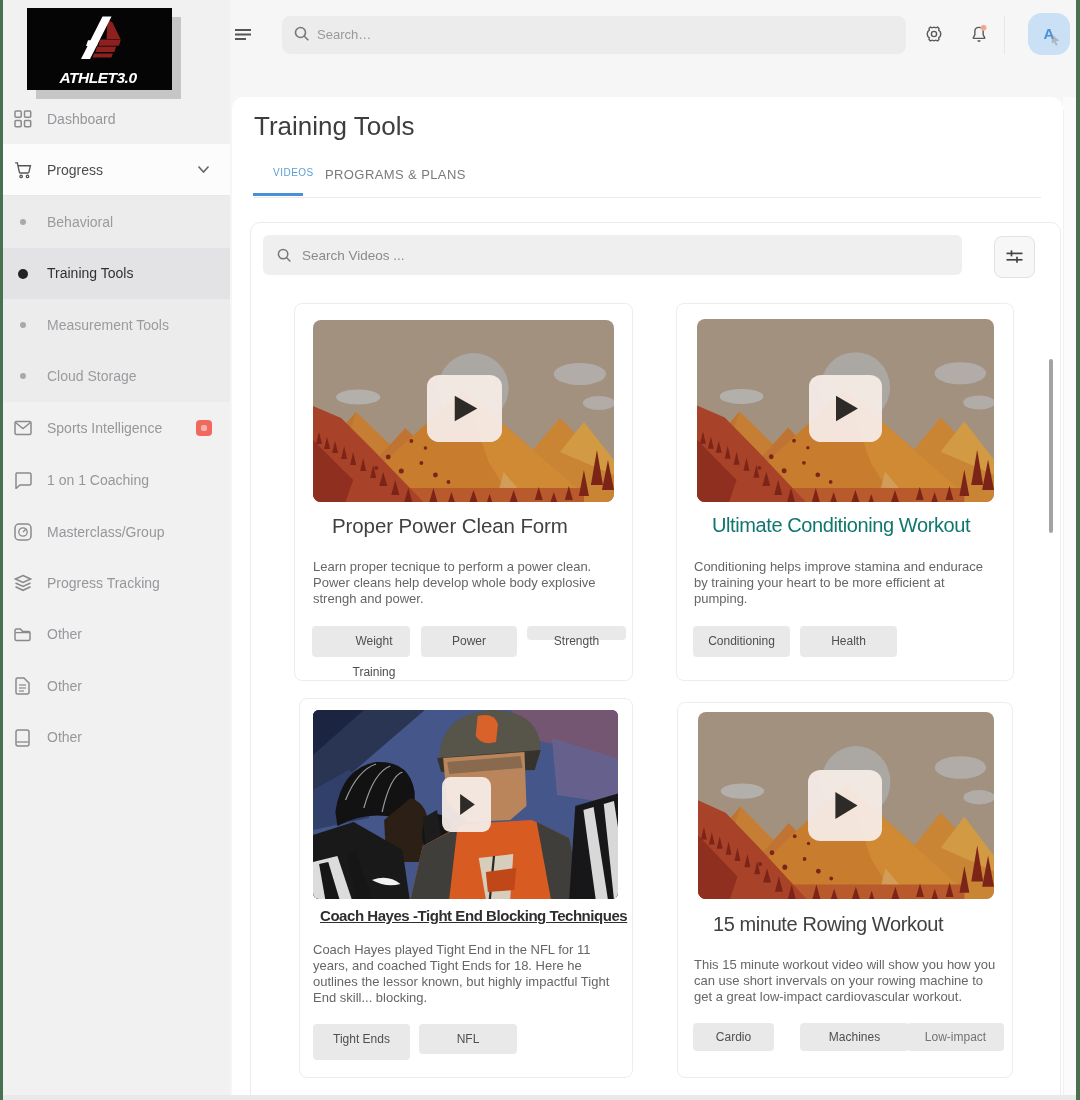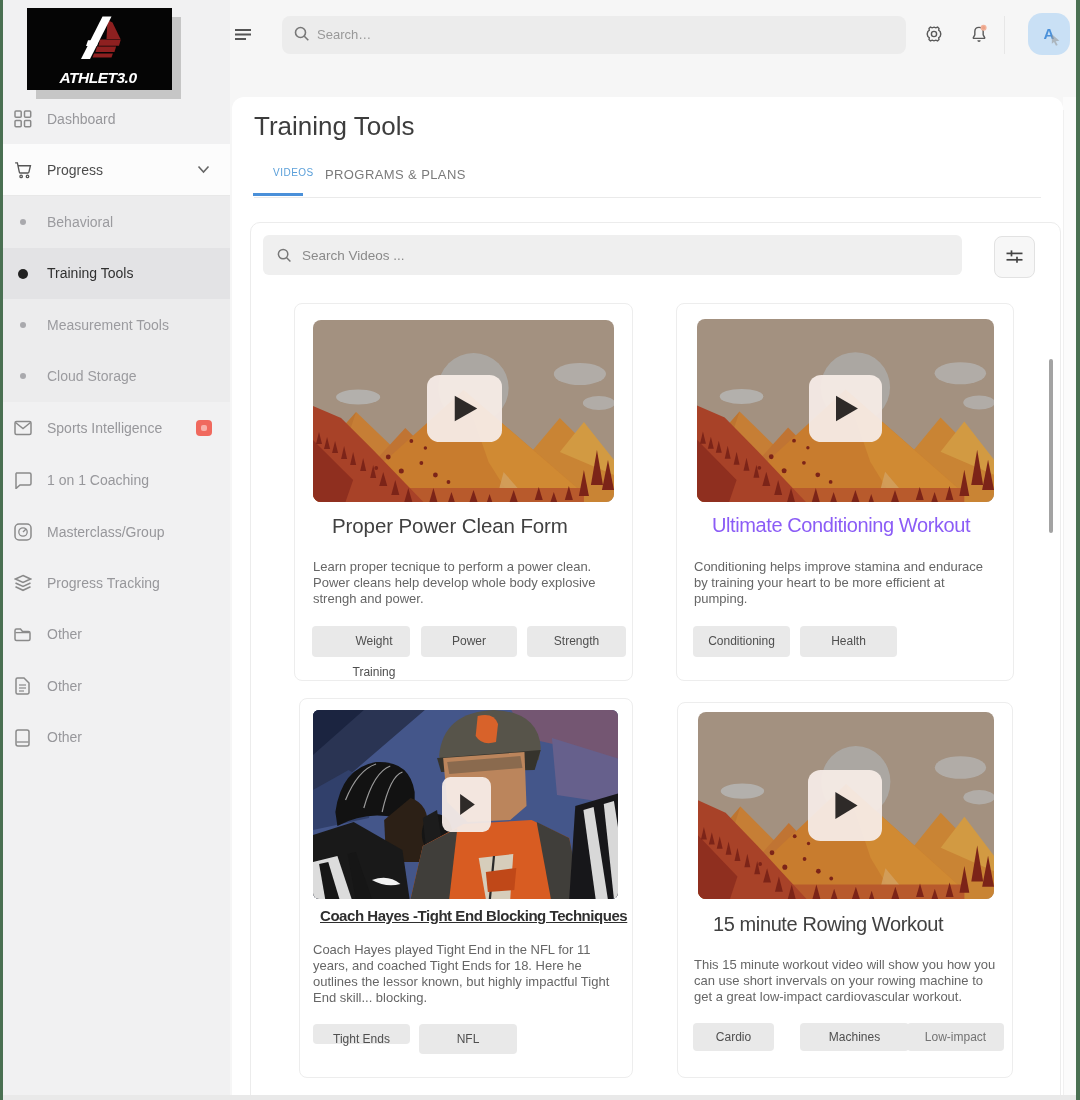--- a/index.html
+++ b/index.html
@@ -287,46 +287,46 @@
       <use href="#mtn"></use>
     </svg>
 </div>
 <svg class="abs" style="left:427px;top:375px" width="75" height="67" viewBox="0 0 100 100" preserveAspectRatio="none">
     <use href="#play"></use>
   </svg>
 <div class="abs" style="left:332px;top:514px;font-size:20.5px;letter-spacing:-0.1px;color:#414141;">Proper Power Clean Form</div>
 <div class="abs" style="left:313px;top:559px;font-size:13px;line-height:16px;color:#666;">Learn proper tecnique to perform a power clean.<br>Power cleans help develop whole body explosive<br>strengh and power.</div>
 <div class="abs" style="left:312px;top:626px;width:98px;height:31px;background:#e9e9e9;border-radius:4px;font-size:12px;color:#4f4f4f;text-align:center;line-height:31px;padding-left:26px;">Weight Training</div>
 <div class="abs" style="left:421px;top:626px;width:96px;height:31px;background:#e9e9e9;border-radius:4px;font-size:12px;color:#4f4f4f;text-align:center;line-height:31px;">Power</div>
-<div class="abs" style="left:527px;top:626px;width:99px;height:31px;background:#e9e9e9;border-radius:4px;font-size:12px;color:#4f4f4f;text-align:center;line-height:31px;">Strength</div>
+<div class="abs" style="left:527px;top:626px;width:99px;height:14px;background:#e9e9e9;border-radius:4px;font-size:12px;color:#4f4f4f;text-align:center;line-height:31px;">Strength</div>
 
 <div class="abs" style="left:697px;top:319px;width:297px;height:183px;border-radius:8px;overflow:hidden;filter:blur(0.5px);">
   <svg width="297" height="183" viewBox="0 0 300 182" preserveAspectRatio="none">
       <use href="#mtn"></use>
     </svg>
 </div>
 <svg class="abs" style="left:809px;top:375px" width="73" height="67" viewBox="0 0 100 100" preserveAspectRatio="none">
     <use href="#play"></use>
   </svg>
-<div class="abs" style="left:712px;top:514px;font-size:20px;letter-spacing:-0.4px;color:#8b5cf6;">Ultimate Conditioning Workout</div>
+<div class="abs" style="left:712px;top:514px;font-size:20px;letter-spacing:-0.4px;color:#0f766e;">Ultimate Conditioning Workout</div>
 <div class="abs" style="left:694px;top:559px;font-size:13px;line-height:16px;color:#666;">Conditioning helps improve stamina and endurace<br>by training your heart to be more efficient at<br>pumping.</div>
 <div class="abs" style="left:693px;top:626px;width:97px;height:31px;background:#e9e9e9;border-radius:4px;font-size:12px;color:#4f4f4f;text-align:center;line-height:31px;">Conditioning</div>
 <div class="abs" style="left:800px;top:626px;width:97px;height:31px;background:#e9e9e9;border-radius:4px;font-size:12px;color:#4f4f4f;text-align:center;line-height:31px;">Health</div>
 
 <div class="abs" style="left:313px;top:710px;width:305px;height:189px;border-radius:6px;overflow:hidden;filter:blur(0.5px);">
   <svg width="305" height="189" viewBox="0 0 300 189" preserveAspectRatio="none">
       <use href="#nfl"></use>
     </svg>
 </div>
 <svg class="abs" style="left:442px;top:777px" width="49" height="55" viewBox="0 0 100 100" preserveAspectRatio="none">
     <use href="#play"></use>
   </svg>
 <div class="abs" style="left:320px;top:907px;font-size:15px;font-weight:bold;letter-spacing:-0.45px;color:#2f2f2f;text-decoration:underline;">Coach Hayes -Tight End Blocking Techniques</div>
 <div class="abs" style="left:313px;top:942px;font-size:13px;line-height:16px;color:#666;">Coach Hayes played Tight End in the NFL for 11<br>years, and coached Tight Ends for 18. Here he<br>outlines the lessor known, but highly impactful Tight<br>End skill... blocking.</div>
-<div class="abs" style="left:313px;top:1024px;width:97px;height:20px;background:#e9e9e9;border-radius:4px;font-size:12px;color:#4f4f4f;text-align:center;line-height:30px;">Tight Ends</div>
+<div class="abs" style="left:313px;top:1024px;width:97px;height:36px;background:#e9e9e9;border-radius:4px;font-size:12px;color:#4f4f4f;text-align:center;line-height:30px;">Tight Ends</div>
 <div class="abs" style="left:419px;top:1024px;width:98px;height:30px;background:#e9e9e9;border-radius:4px;font-size:12px;color:#4f4f4f;text-align:center;line-height:30px;">NFL</div>
 
 <div class="abs" style="left:698px;top:712px;width:296px;height:187px;border-radius:8px;overflow:hidden;filter:blur(0.5px);">
   <svg width="296" height="187" viewBox="0 0 300 182" preserveAspectRatio="none">
       <use href="#mtn"></use>
     </svg>
 </div>
 <svg class="abs" style="left:808px;top:770px" width="74" height="71" viewBox="0 0 100 100" preserveAspectRatio="none">
     <use href="#play"></use>
   </svg>

